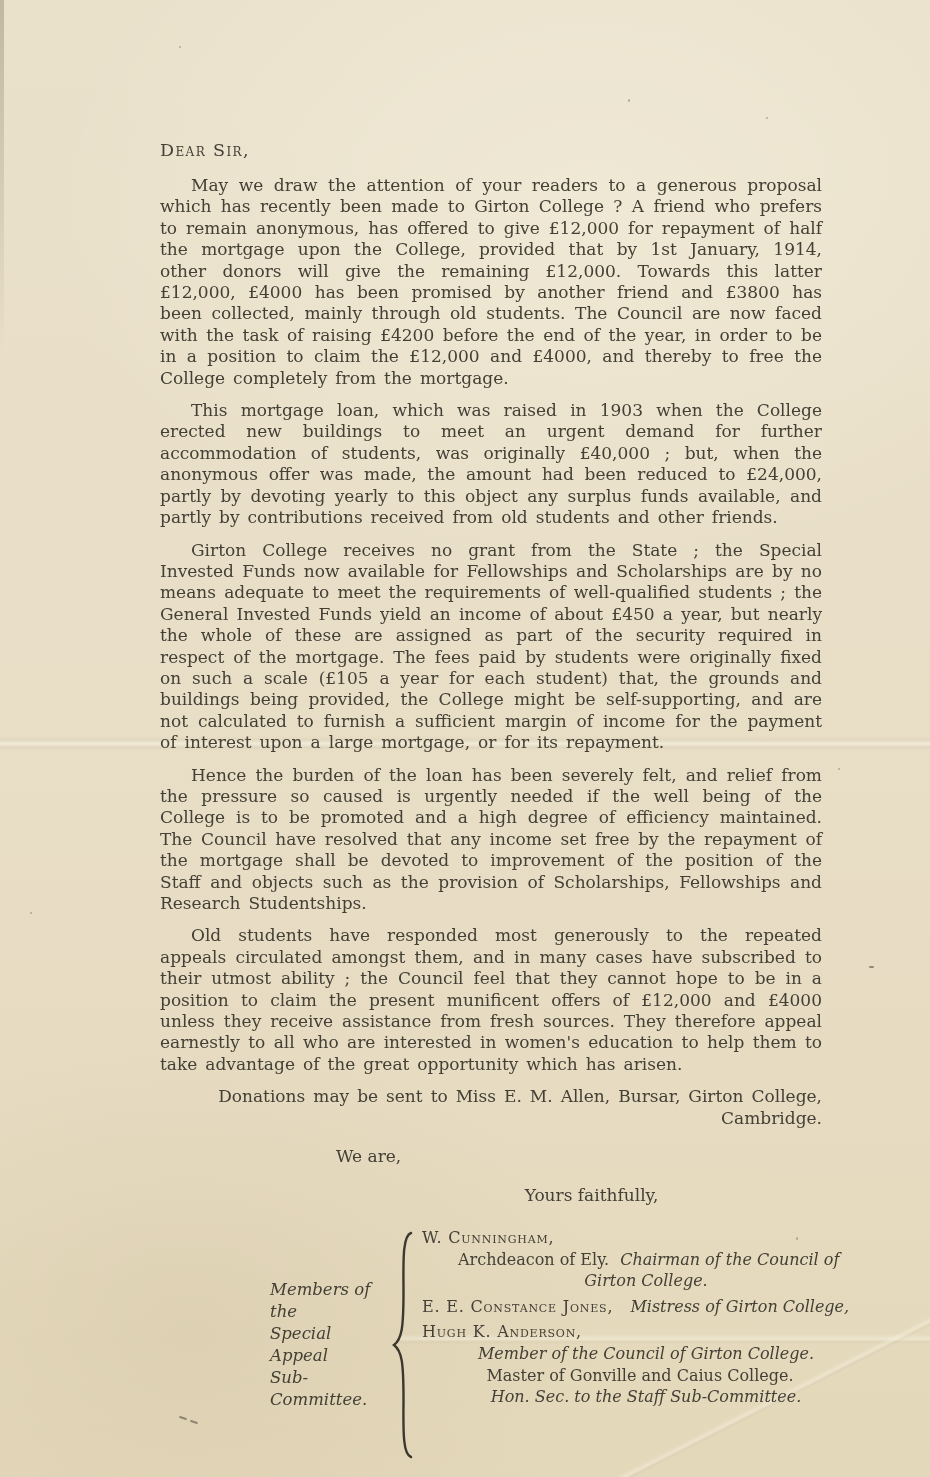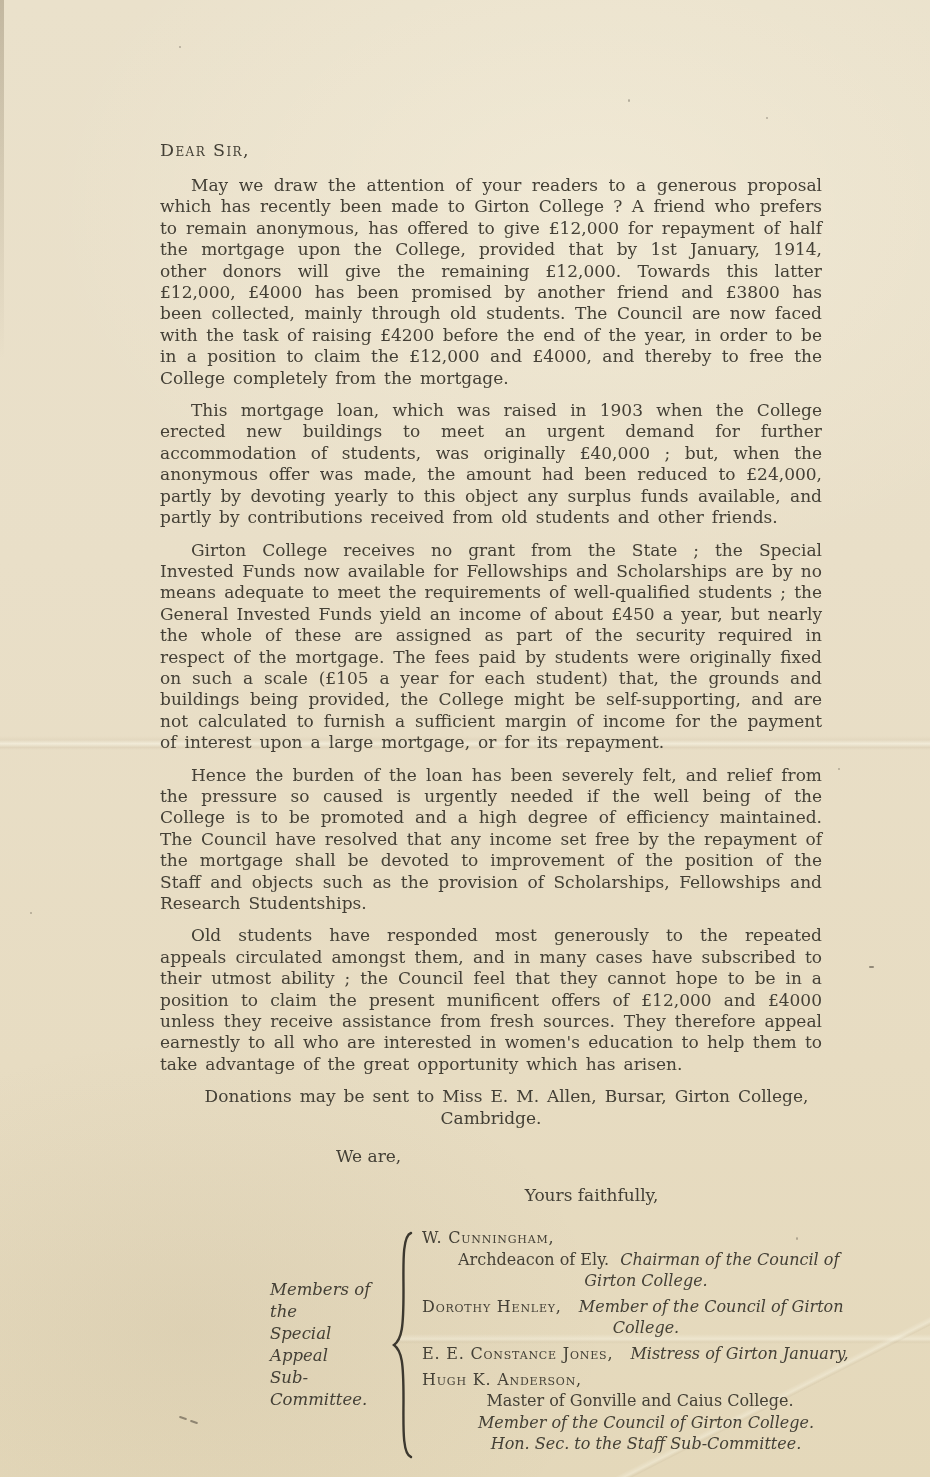--- a/index.html
+++ b/index.html
@@ -25,21 +25,21 @@
     background:linear-gradient(180deg,rgba(118,98,64,0) 0%,rgba(255,255,244,0.32) 50%,rgba(118,98,64,0.05) 80%,rgba(118,98,64,0) 100%);}
   .crease-d1{position:absolute;right:-70px;bottom:80px;width:460px;height:9px;transform:rotate(-27deg);
     background:linear-gradient(180deg,rgba(118,98,64,0) 0%,rgba(255,255,244,0.30) 50%,rgba(118,98,64,0.06) 85%,rgba(118,98,64,0) 100%);}
   .speck{position:absolute;background:#575045;border-radius:50%;opacity:.40;}
   .dash-mark{position:absolute;background:#4d463a;border-radius:2px;opacity:.55;}
 
   
   .content{position:absolute;left:160px;top:140px;width:662px;}
   .salutation{font-variant:small-caps;letter-spacing:1.4px;font-size:17.5px;margin:0 0 15px 0;}
   .para{margin:0 0 11px 0;text-align:justify;text-indent:31px;font-size:17px;line-height:21.4px;word-spacing:2.6px;}
-  .donations{text-align:center;margin-top:2px;margin-bottom:0;}
+  .donations{text-align:right;margin-top:2px;margin-bottom:0;}
   .we-are{margin:17px 0 0 176px;font-size:17px;}
   .yours{margin:19px 0 0 201px;font-size:17px;text-align:center;}
 
   .sig-section{display:flex;align-items:stretch;margin:22px 0 0 110px;}
   .committee-label{width:122px;display:flex;flex-direction:column;justify-content:center;
     font-style:italic;font-size:16.5px;line-height:22px;}
   .brace-wrap{width:24px;margin:2px 8px 2px 4px;display:flex;}
   .brace-wrap svg{width:24px;height:100%;}
   .sig-list{width:400px;font-size:16px;}
   .sig{margin-bottom:4px;}
@@ -98,33 +98,29 @@
       </div>
 
       <div class="sig-list">
 
         <div class="sig">
           <div class="sig-line"><span class="sig-name">W. Cunningham,</span></div>
           <div class="sig-line indent"><span>Archdeacon of Ely.</span><span class="it gap-left">Chairman of the Council of</span></div>
           <div class="sig-line indent"><span class="it">Girton College.</span></div>
         </div>
 
-        <div class="sig">
-          <div class="sig-line"><span class="sig-name">Dorothy Henley,</span> <span class="it">Member of the Council of Girton</span></div>
-          <div class="sig-line indent"><span class="it">College.</span></div>
-        </div>
 
         <div class="sig">
-          <div class="sig-line"><span class="sig-name">E. E. Constance Jones,</span> <span class="it">Mistress of Girton January,</span></div>
+          <div class="sig-line"><span class="sig-name">E. E. Constance Jones,</span> <span class="it">Mistress of Girton College,</span></div>
         </div>
 
         <div class="sig">
           <div class="sig-line"><span class="sig-name">Hugh K. Anderson,</span></div>
+          <div class="sig-line indent"><span class="it">Member of the Council of Girton College.</span></div>
           <div class="sig-line indent"><span>Master of Gonville and Caius College.</span></div>
-          <div class="sig-line indent"><span class="it">Member of the Council of Girton College.</span></div>
           <div class="sig-line indent"><span class="it">Hon. Sec. to the Staff Sub-Committee.</span></div>
         </div>
 
       </div>
     </div>
 
   </div>
 </div>
 
 </body></html>

